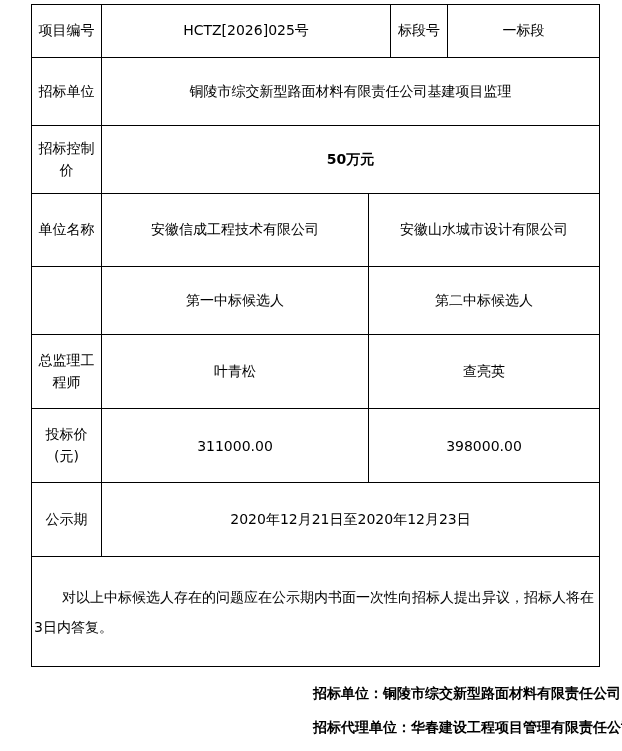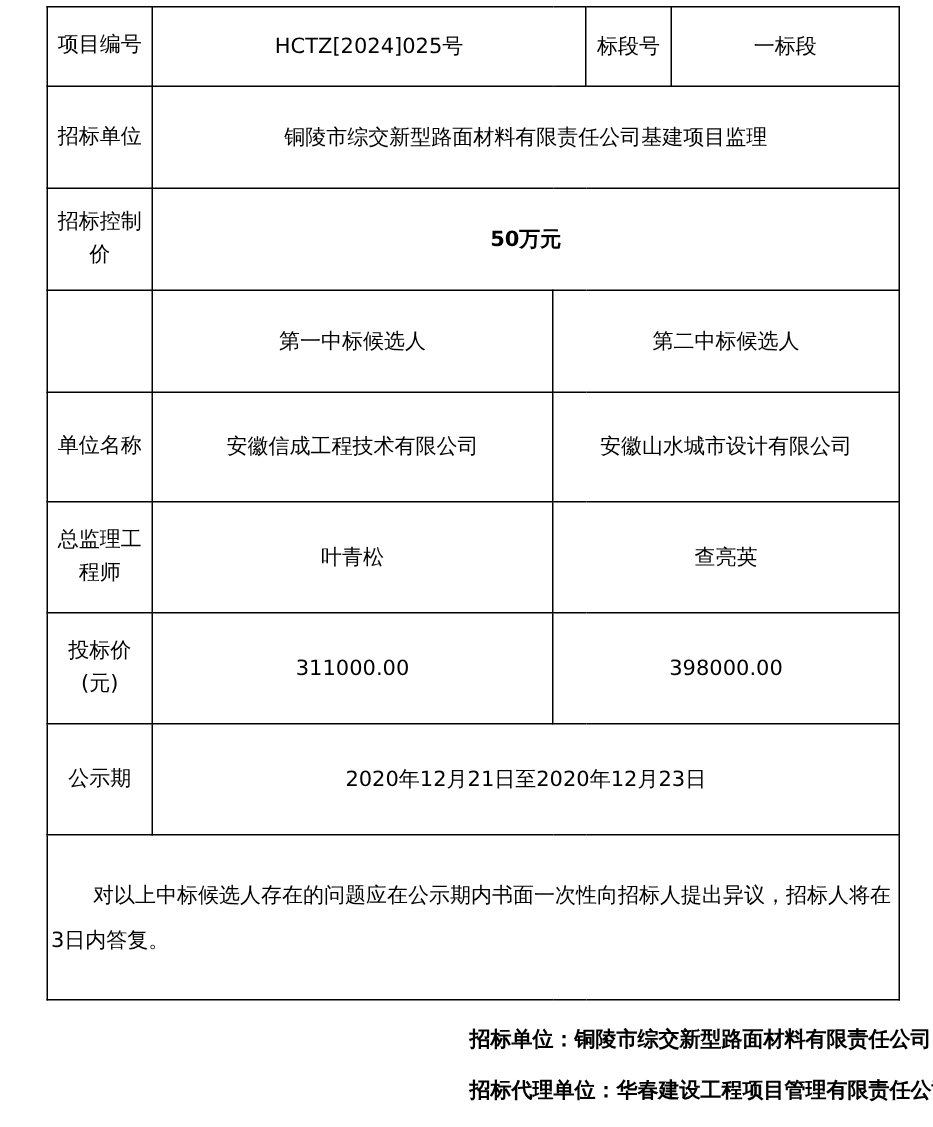--- a/index.html
+++ b/index.html
@@ -66,42 +66,42 @@
   <colgroup>
     <col style="width:70px">
     <col style="width:267px">
     <col style="width:22px">
     <col style="width:57px">
     <col style="width:152px">
   </colgroup>
   <tbody>
     <tr style="height:53px">
       <td class="label-cell">项目编号</td>
-      <td colspan="2">HCTZ[2024]025号</td>
+      <td colspan="2">HCTZ[2026]025号</td>
       <td>标段号</td>
       <td>一标段</td>
     </tr>
     <tr style="height:68px">
       <td class="label-cell">招标单位</td>
       <td colspan="4">铜陵市综交新型路面材料有限责任公司基建项目监理</td>
     </tr>
     <tr style="height:68px">
       <td class="label-cell">招标控制
 价</td>
       <td colspan="4" class="control-price-value">50万元</td>
     </tr>
+    <tr style="height:73px">
+      <td class="label-cell">单位名称</td>
+      <td>安徽信成工程技术有限公司</td>
+      <td colspan="3">安徽山水城市设计有限公司</td>
+    </tr>
     <tr style="height:68px">
       <td class="label-cell"></td>
       <td>第一中标候选人</td>
       <td colspan="3">第二中标候选人</td>
-    </tr>
-    <tr style="height:73px">
-      <td class="label-cell">单位名称</td>
-      <td>安徽信成工程技术有限公司</td>
-      <td colspan="3">安徽山水城市设计有限公司</td>
     </tr>
     <tr style="height:74px">
       <td class="label-cell">总监理工
 程师</td>
       <td>叶青松</td>
       <td colspan="3">查亮英</td>
     </tr>
     <tr style="height:74px">
       <td class="label-cell">投标价
 (元)</td>

